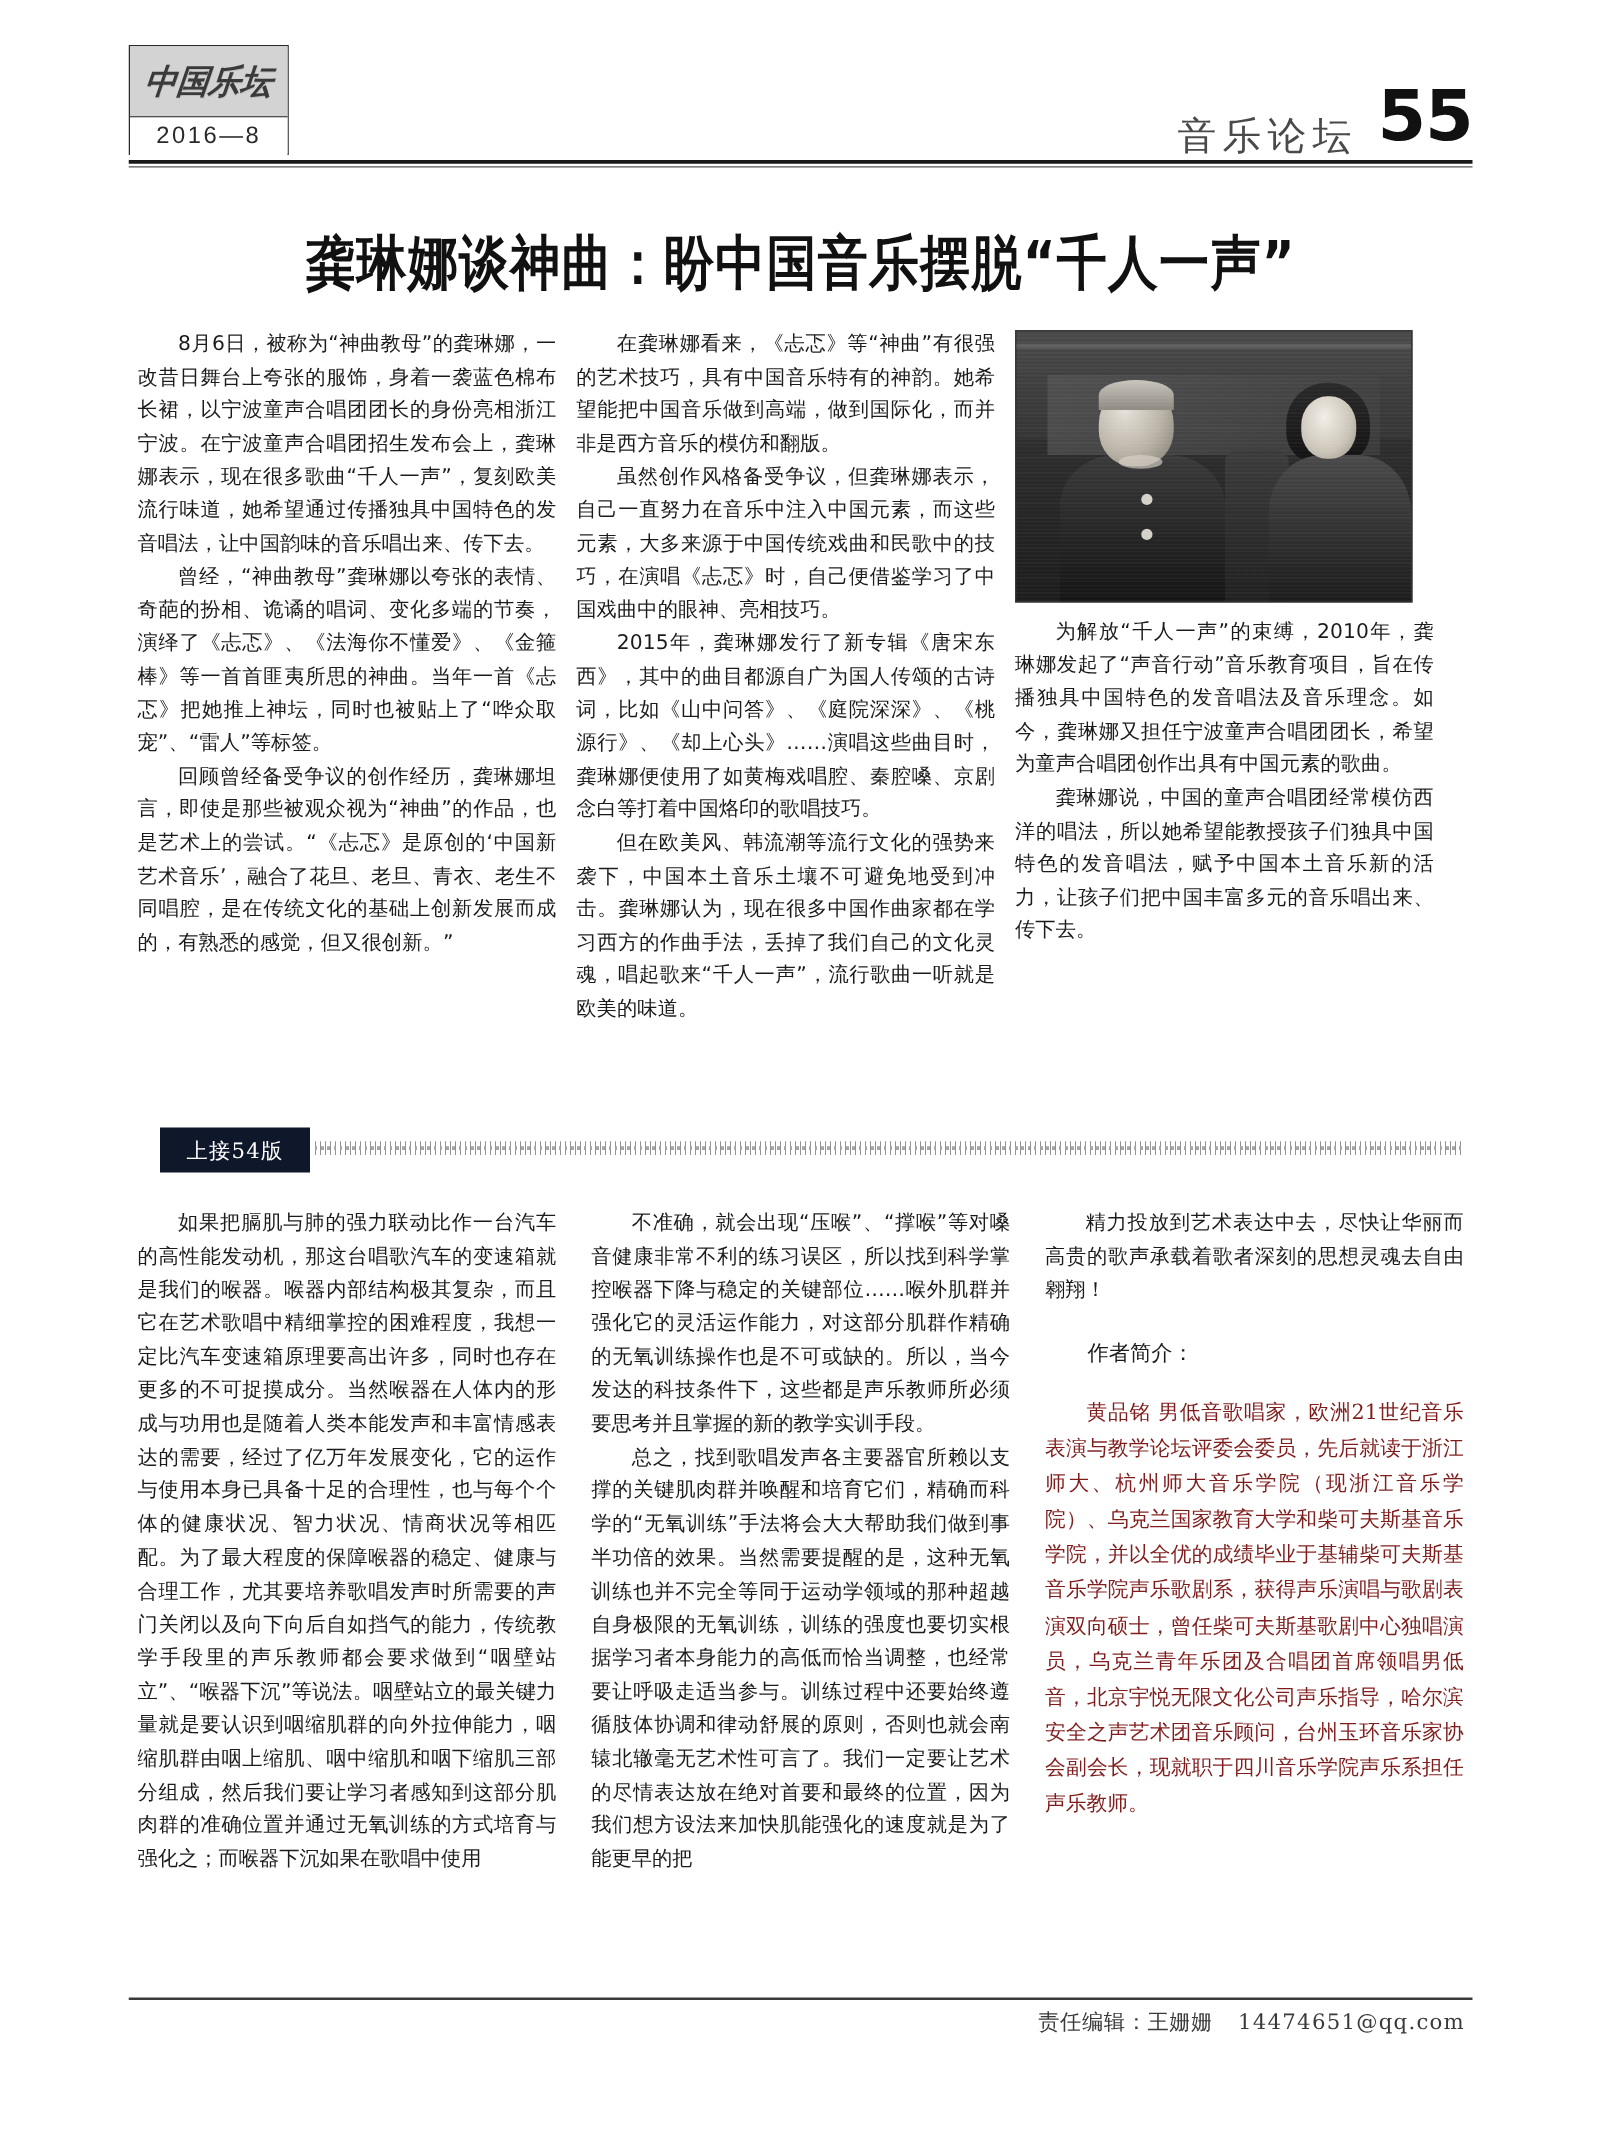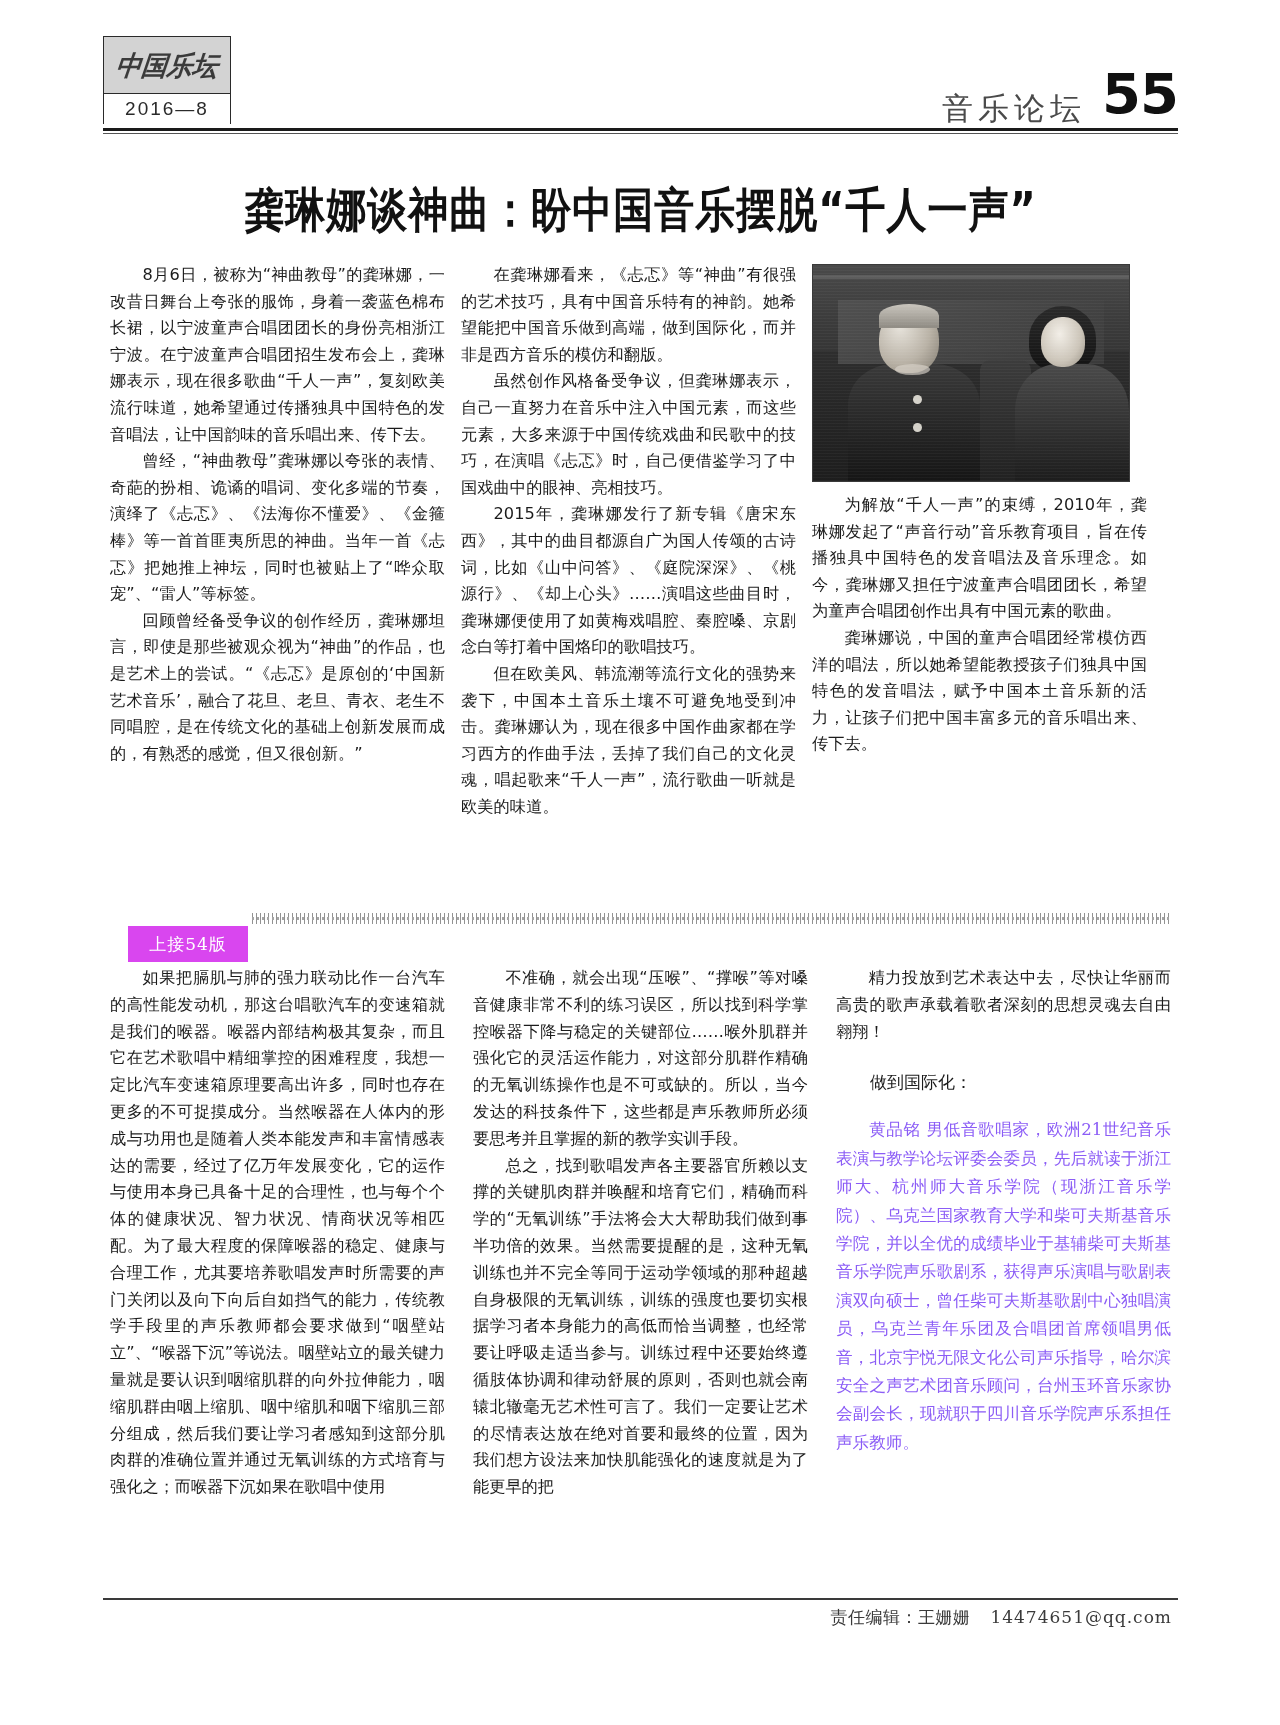--- a/index.html
+++ b/index.html
@@ -237,29 +237,28 @@
     top: 899px;
     width: 1062px;
     height: 46px;
   }
   .cont-label {
     position: absolute;
     left: 18px;
     top: 3px;
     width: 120px;
     height: 36px;
-    background: #d946ef;
+    background: #0f172a;
     color: #ffffff;
     display: flex;
     align-items: center;
     justify-content: center;
     font-family: "DejaVu Serif", "Liberation Serif", serif;
     font-size: 17px;
     letter-spacing: 1px;
-    margin-top: 24px;
   }
   .cont-dots {
     position: absolute;
     left: 142px;
     right: 0;
     top: 14px;
     height: 11px;
     background:
       repeating-linear-gradient(90deg,
         #3a3a3a 0px, #3a3a3a 1px,
@@ -308,21 +307,21 @@
     color: #1b1b1b;
   }
   .bio-body {
     margin-top: 22px;
     font-family: "DejaVu Serif", "Liberation Serif", serif;
     font-size: 16.6px;
     line-height: 28.4px;
     text-align: justify;
     text-justify: inter-character;
     text-indent: 2em;
-    color: #8b5cf6;
+    color: #7f1d1d;
   }
 
   
   .foot-rule {
     position: absolute;
     left: 103px;
     top: 1598px;
     width: 1075px;
     height: 2px;
     background: #3a3a3a;
@@ -414,21 +413,21 @@
       <p>如果把膈肌与肺的强力联动比作一台汽车的高性能发动机，那这台唱歌汽车的变速箱就是我们的喉器。喉器内部结构极其复杂，而且它在艺术歌唱中精细掌控的困难程度，我想一定比汽车变速箱原理要高出许多，同时也存在更多的不可捉摸成分。当然喉器在人体内的形成与功用也是随着人类本能发声和丰富情感表达的需要，经过了亿万年发展变化，它的运作与使用本身已具备十足的合理性，也与每个个体的健康状况、智力状况、情商状况等相匹配。为了最大程度的保障喉器的稳定、健康与合理工作，尤其要培养歌唱发声时所需要的声门关闭以及向下向后自如挡气的能力，传统教学手段里的声乐教师都会要求做到“咽壁站立”、“喉器下沉”等说法。咽壁站立的最关键力量就是要认识到咽缩肌群的向外拉伸能力，咽缩肌群由咽上缩肌、咽中缩肌和咽下缩肌三部分组成，然后我们要让学习者感知到这部分肌肉群的准确位置并通过无氧训练的方式培育与强化之；而喉器下沉如果在歌唱中使用</p>
     </div>
 
     <div class="colb">
       <p>不准确，就会出现“压喉”、“撑喉”等对嗓音健康非常不利的练习误区，所以找到科学掌控喉器下降与稳定的关键部位……喉外肌群并强化它的灵活运作能力，对这部分肌群作精确的无氧训练操作也是不可或缺的。所以，当今发达的科技条件下，这些都是声乐教师所必须要思考并且掌握的新的教学实训手段。</p>
       <p>总之，找到歌唱发声各主要器官所赖以支撑的关键肌肉群并唤醒和培育它们，精确而科学的“无氧训练”手法将会大大帮助我们做到事半功倍的效果。当然需要提醒的是，这种无氧训练也并不完全等同于运动学领域的那种超越自身极限的无氧训练，训练的强度也要切实根据学习者本身能力的高低而恰当调整，也经常要让呼吸走适当参与。训练过程中还要始终遵循肢体协调和律动舒展的原则，否则也就会南辕北辙毫无艺术性可言了。我们一定要让艺术的尽情表达放在绝对首要和最终的位置，因为我们想方设法来加快肌能强化的速度就是为了能更早的把</p>
     </div>
 
     <div class="colb">
       <p>精力投放到艺术表达中去，尽快让华丽而高贵的歌声承载着歌者深刻的思想灵魂去自由翱翔！</p>
-      <div class="bio-head">做到国际化：</div>
+      <div class="bio-head">作者简介：</div>
       <div class="bio-body">黄品铭  男低音歌唱家，欧洲21世纪音乐表演与教学论坛评委会委员，先后就读于浙江师大、杭州师大音乐学院（现浙江音乐学院）、乌克兰国家教育大学和柴可夫斯基音乐学院，并以全优的成绩毕业于基辅柴可夫斯基音乐学院声乐歌剧系，获得声乐演唱与歌剧表演双向硕士，曾任柴可夫斯基歌剧中心独唱演员，乌克兰青年乐团及合唱团首席领唱男低音，北京宇悦无限文化公司声乐指导，哈尔滨安全之声艺术团音乐顾问，台州玉环音乐家协会副会长，现就职于四川音乐学院声乐系担任声乐教师。</div>
     </div>
 
   </div>
 
   <div class="foot-rule"></div>
   <div class="foot-text">
     <span>责任编辑：王姗姗</span>
     <span class="mail">14474651@qq.com</span>
   </div>

